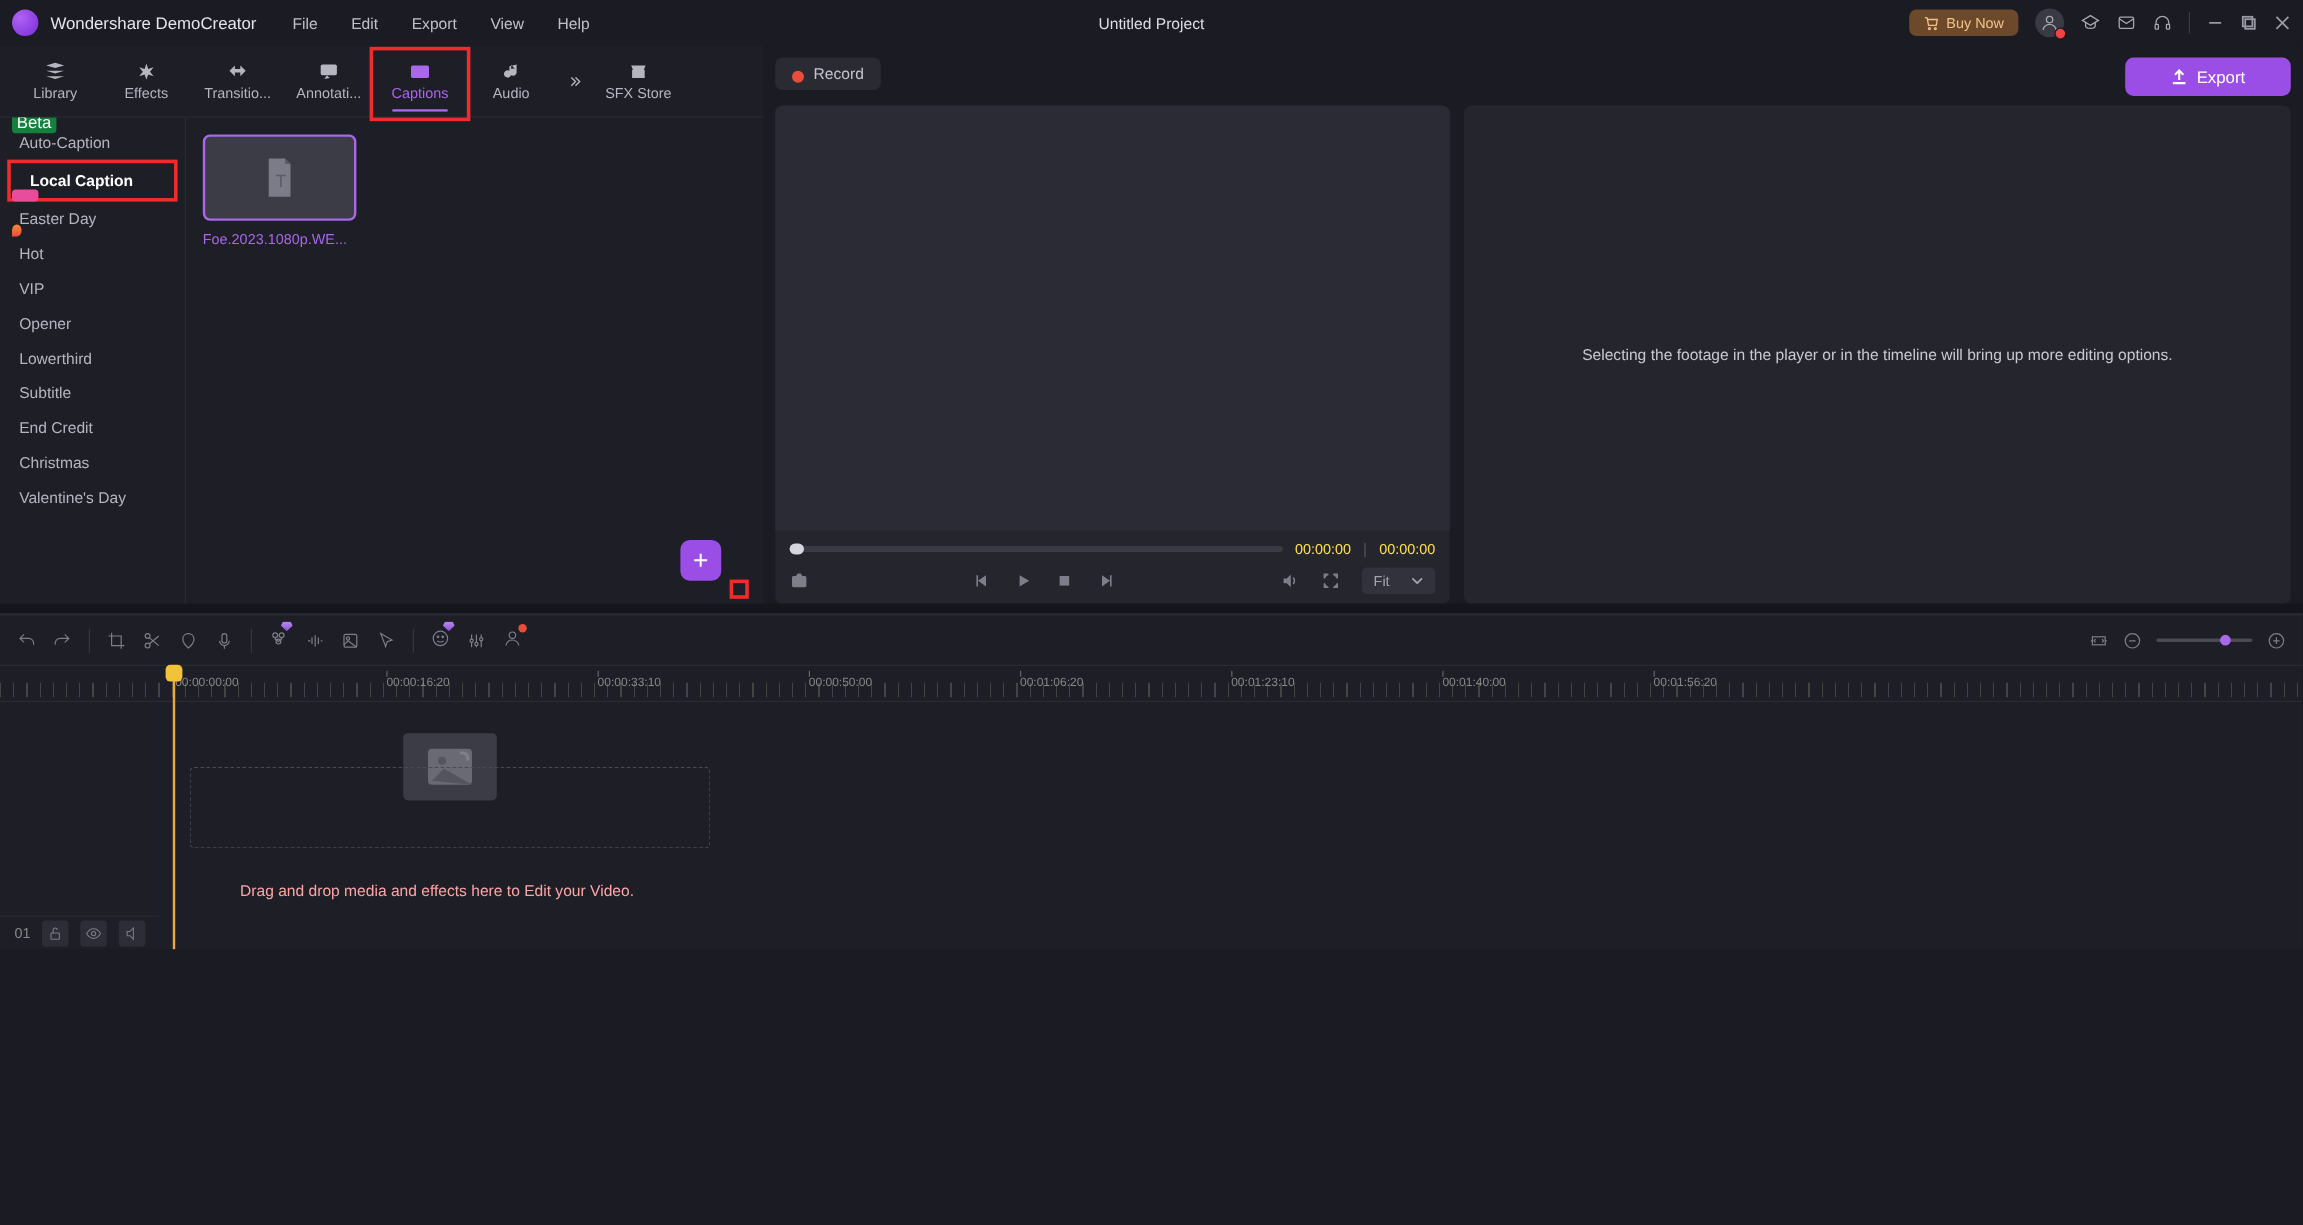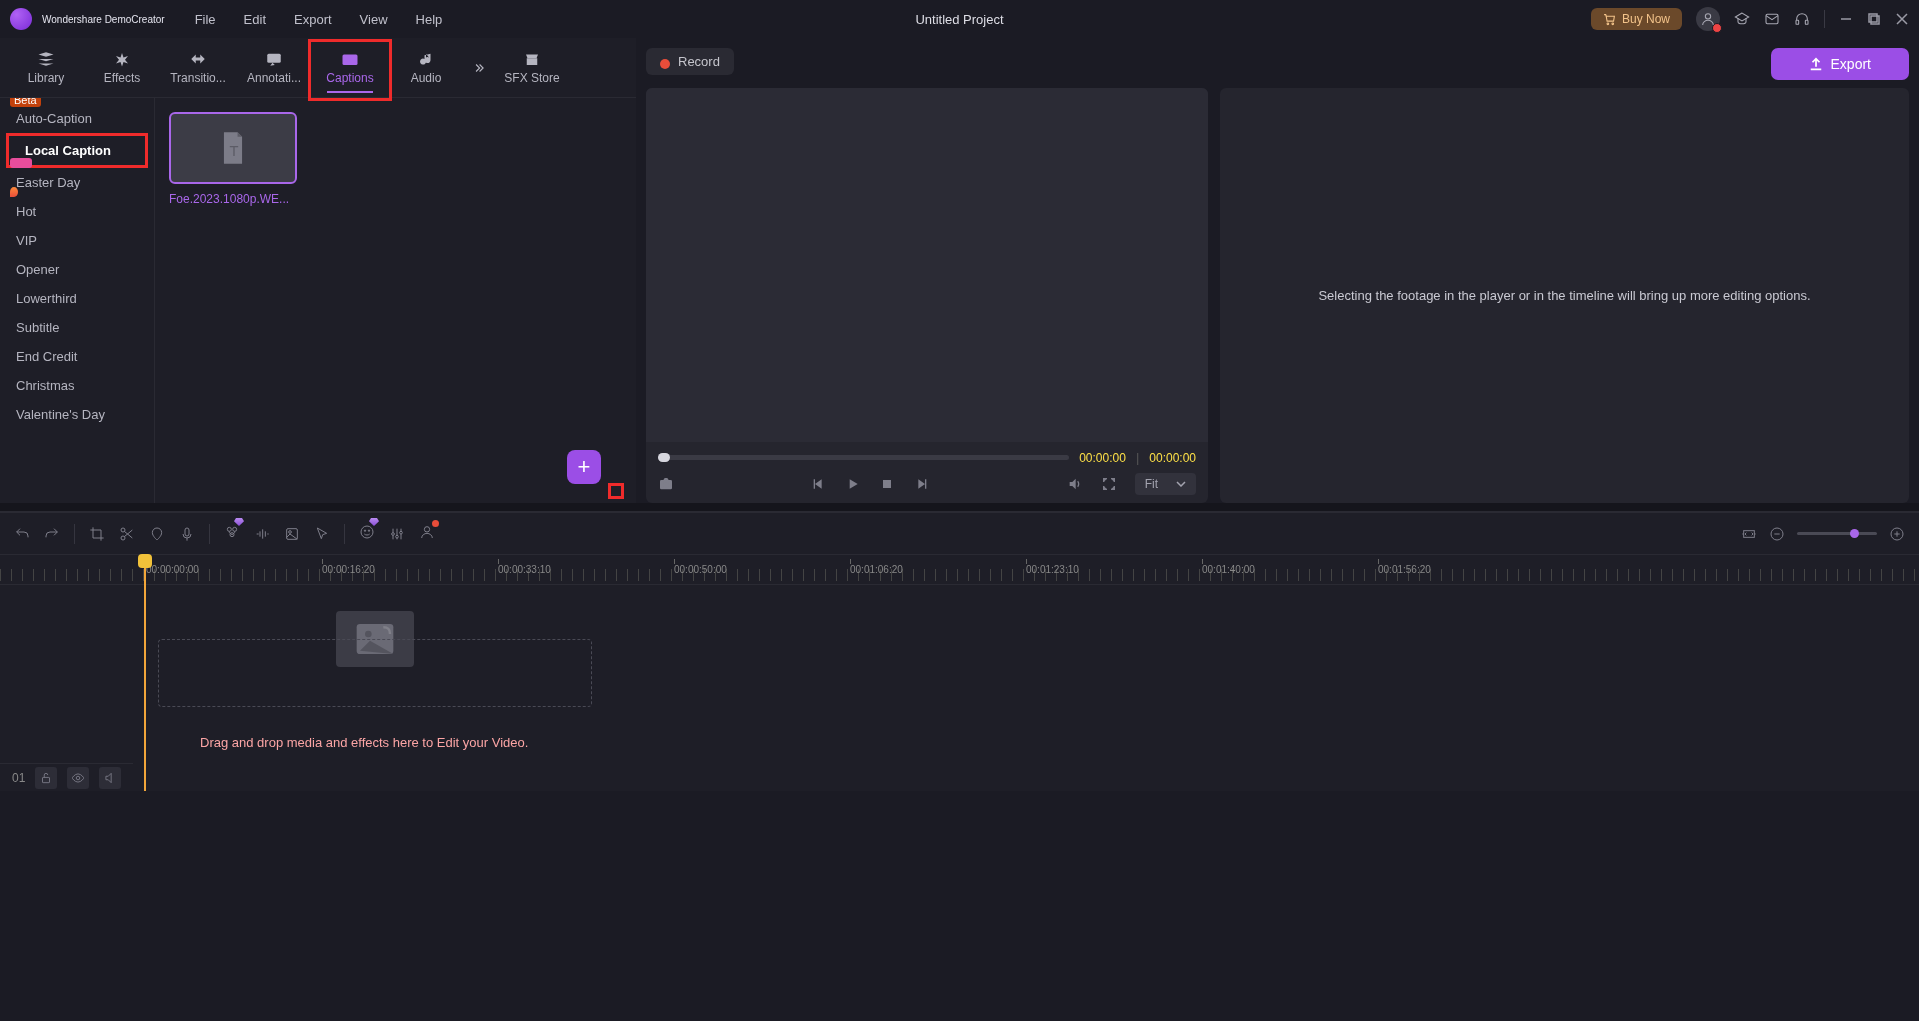--- a/index.html
+++ b/index.html
@@ -1,21 +1,21 @@
 <!DOCTYPE html>
 <html><head>
 <meta charset="utf-8">
 <style>
 * { margin: 0; padding: 0; box-sizing: border-box; font-family: -apple-system, BlinkMacSystemFont, "Segoe UI", sans-serif; }
 body { background: #1b1b24; color: #c5c5cc; width: 1919px; height: 1021px; overflow: hidden; font-size: 13px; }
 
 
 .titlebar { height: 38px; display: flex; align-items: center; padding: 0 10px; background: #1b1b24; }
 .titlebar .logo { width: 22px; height: 22px; border-radius: 50%; background: radial-gradient(circle at 30% 30%, #b062f5, #7a2bd6); margin-right: 10px; }
-.titlebar .appname { font-size: 10px; color: #e5e5ef; margin-right: 30px; }
+.titlebar .appname { font-size: 14px; color: #e5e5ef; margin-right: 30px; }
 .titlebar .menu { display: flex; gap: 28px; }
 .titlebar .menu span { color: #c0c0cb; cursor: pointer; font-size: 13px; }
 .titlebar .project-title { position: absolute; left: 50%; transform: translateX(-50%); color: #dedee6; font-size: 13px; }
 .titlebar .right { margin-left: auto; display: flex; align-items: center; gap: 14px; }
 .buynow { background: #6b492a; border-radius: 6px; padding: 4px 12px; color: #f3c38a; display: flex; align-items: center; gap: 6px; font-size: 12px; }
 .buynow svg { width: 13px; height: 13px; }
 .avatar { width: 24px; height: 24px; border-radius: 50%; background: #3a3a44; position: relative; display: flex; align-items: center; justify-content: center; }
 .avatar::after { content: ""; position: absolute; right: -2px; bottom: -2px; width: 8px; height: 8px; background: #e44; border-radius: 50%; border: 1px solid #1b1b24; }
 .tb-icon { width: 16px; height: 16px; fill: none; stroke: #a8a8b3; stroke-width: 1.6; cursor: pointer; }
 .tb-sep { width: 1px; height: 18px; background: #3a3a44; }
@@ -31,21 +31,21 @@
 .tab.active::after { content: ""; position: absolute; bottom: -2px; left: 20%; width: 60%; height: 2px; background: #a967ea; }
 .tab svg { width: 18px; height: 16px; fill: currentColor; }
 .red-box { border: 3px solid #ef2b2b; }
 .tab-highlight { position: absolute; top: -6px; left: -4px; right: -4px; bottom: -10px; border: 3px solid #ef2b2b; pointer-events: none; }
 
 .panel-body { flex: 1; display: flex; min-height: 0; }
 .sidebar { width: 155px; border-right: 1px solid #2a2a33; padding-top: 6px; overflow-y: auto; }
 .side-item { padding: 7px 16px; color: #b5b5c0; cursor: pointer; font-size: 13px; position: relative; }
 .side-item.selected { color: #fff; font-weight: 600; }
 .side-red { border: 3px solid #ef2b2b; margin: 0 6px; }
-.badge-beta { position: absolute; top: -11px; left: 10px; background: #c2410c; color: #fff; font-size: 11px; padding: 1px 4px; border-radius: 3px; }
+.badge-beta { position: absolute; top: -11px; left: 10px; background: #15803d; color: #fff; font-size: 14px; padding: 1px 4px; border-radius: 3px; }
 .badge-hot { position: absolute; top: -10px; left: 10px; width: 8px; height: 10px; background: linear-gradient(#ff8a3a,#e84d3a); border-radius: 50% 50% 50% 0; }
 .badge-hot2 { position: absolute; left: 10px; top: -10px; background: #e84d9c; border-radius: 3px; width: 22px; height: 10px; }
 
 .content-grid { flex: 1; padding: 14px; position: relative; }
 .thumb { width: 128px; display: flex; flex-direction: column; gap: 8px; }
 .thumb-box { width: 128px; height: 72px; border: 2px solid #a967ea; border-radius: 6px; background: #3c3c46; display: flex; align-items: center; justify-content: center; }
 .thumb-box svg { width: 28px; height: 34px; fill: #7c7c88; }
 .thumb-label { color: #a967ea; font-size: 12px; width: 128px; overflow: hidden; text-overflow: ellipsis; white-space: nowrap; }
 .add-btn { position: absolute; right: 20px; bottom: 12px; width: 34px; height: 34px; border-radius: 8px; background: #9b4ee6; display: flex; align-items: center; justify-content: center; color: #fff; font-size: 22px; font-weight: 300; }
 .add-btn-wrap { position: absolute; right: 12px; bottom: 4px; padding: 5px; }

